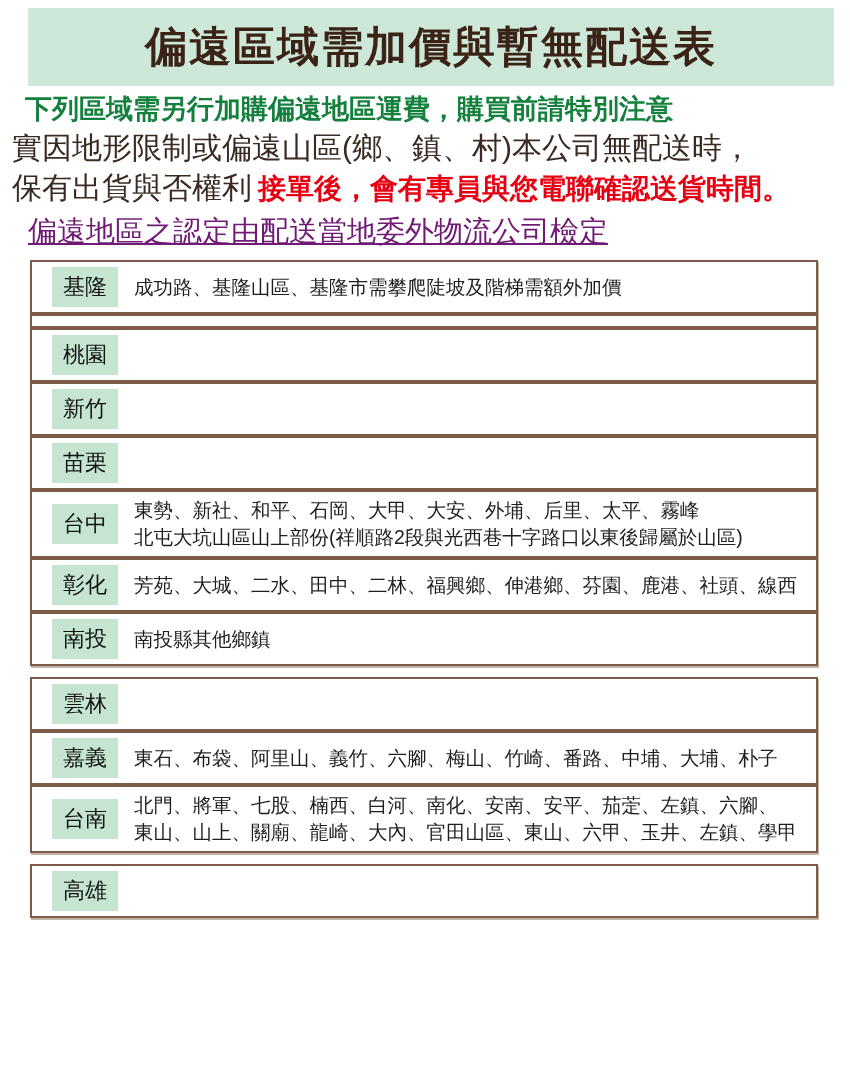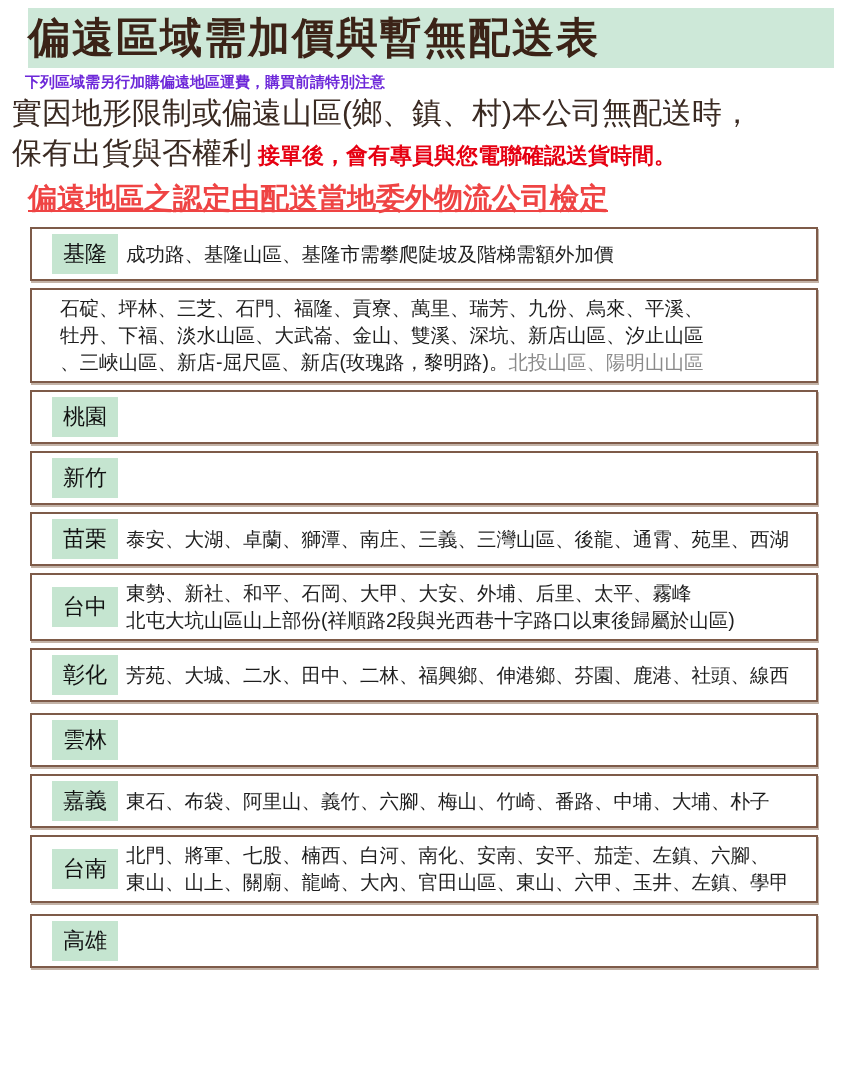--- a/index.html
+++ b/index.html
@@ -2,55 +2,55 @@
 <html><head>
 <meta charset="utf-8">
 <style>
   html,body{margin:0;padding:0;background:#ffffff;}
   body{
     width:850px;height:1070px;overflow:hidden;
     font-family:"Liberation Sans","DejaVu Sans",sans-serif;
     -webkit-font-smoothing:antialiased;
   }
   .title-bar{
-    margin:8px 16px 0 28px;height:60px;background:#cde8d8;
-    display:flex;align-items:center;justify-content:flex-start;
+    margin:8px 16px 0 28px;height:78px;background:#cde8d8;
+    display:flex;align-items:center;justify-content:center;
   }
   .title-bar h1{
     margin:0;font-size:42px;font-weight:bold;color:#3b2317;letter-spacing:2px;
   }
   .warning-red{
-    margin:5px 0 2px 25px;font-size:15px;font-weight:bold;color:#6d28d9;
+    margin:5px 0 2px 25px;font-size:27px;font-weight:bold;color:#15803d;
   }
   .policy{
     margin:2px 0 0 12px;color:#3a2a22;font-size:30px;line-height:38px;
   }
   .policy .note-red{
-    font-size:22px;font-weight:bold;color:#e60012;margin-left:6px;
+    font-size:28px;font-weight:bold;color:#e60012;margin-left:6px;
   }
   .definition-blue{
-    margin:4px 0 8px 28px;font-size:29px;font-weight:bold;color:#ef4444;
+    margin:4px 0 8px 28px;font-size:29px;font-weight:normal;color:#701a75;
     text-decoration:underline;display:inline-block;
   }
   .table-wrap{margin-left:30px;width:788px;}
   .row{
     box-sizing:border-box;width:100%;
     border:2px solid #7e5b49;box-shadow:1px 2px 0 #c3b3a7;
-    margin-bottom:7px;display:flex;align-items:center;
+    display:flex;align-items:center;
     padding:5px 4px 5px 20px;background:#ffffff;
   }
   .row.gap-lg{margin-top:11px;}
   .labels{display:flex;flex-direction:column;gap:9px;flex:0 0 auto;}
   .label{
     background:#c5e5d0;color:#121212;font-size:22px;
     padding:5px 11px;white-space:nowrap;text-align:center;
   }
   .content{
     font-size:19.5px;color:#1e1e1e;line-height:27px;
-    padding-left:8px;white-space:pre-line;
+    padding-left:16px;white-space:pre-line;
   }
   .content .gray{color:#8a8a8a;}
 </style>
 </head>
 <body>
 
 
 
 <div class="title-bar">
   <h1>偏遠區域需加價與暫無配送表</h1>
@@ -66,59 +66,61 @@
 <div class="table-wrap">
 
   <div class="row">
     <div class="labels">
         <span class="label">基隆</span>
       </div>
     <div class="content"><span>成功路、基隆山區、基隆市需攀爬陡坡及階梯需額外加價</span></div>
   </div>
 
   <div class="row">
-    <div class="content"><span>石碇、坪林、三芝、石門、福隆、貢寮、萬里、瑞芳、九份、烏來、平溪、
-牡丹、下福、淡水山區、大武崙、金山、雙溪、深坑、新店山區、汐止山區
-、三峽山區、新店-屈尺區、新店(玫瑰路，黎明路)。</span><span class="gray">北投山區、陽明山山區</span></div>
   </div>
 
   <div class="row">
     <div class="labels">
         <span class="label">桃園</span>
       </div>
   </div>
 
   <div class="row">
     <div class="labels">
         <span class="label">新竹</span>
       </div>
   </div>
 
   <div class="row">
     <div class="labels">
         <span class="label">苗栗</span>
       </div>
-    <div class="content"><span>泰安、大湖、卓蘭、獅潭、南庄、三義、三灣山區、後龍、通霄、苑里、西湖</span></div>
   </div>
 
   <div class="row">
     <div class="labels">
         <span class="label">台中</span>
       </div>
     <div class="content"><span>東勢、新社、和平、石岡、大甲、大安、外埔、后里、太平、霧峰
 北屯大坑山區山上部份(祥順路2段與光西巷十字路口以東後歸屬於山區)</span></div>
   </div>
 
   <div class="row">
     <div class="labels">
         <span class="label">彰化</span>
       </div>
     <div class="content"><span>芳苑、大城、二水、田中、二林、福興鄉、伸港鄉、芬園、鹿港、社頭、線西</span></div>
   </div>
 
+  <div class="row">
+    <div class="labels">
+        <span class="label">南投</span>
+      </div>
+    <div class="content"><span>南投縣其他鄉鎮</span></div>
+  </div>
 
   <div class="row gap-lg">
     <div class="labels">
         <span class="label">雲林</span>
       </div>
   </div>
 
   <div class="row">
     <div class="labels">
         <span class="label">嘉義</span>

